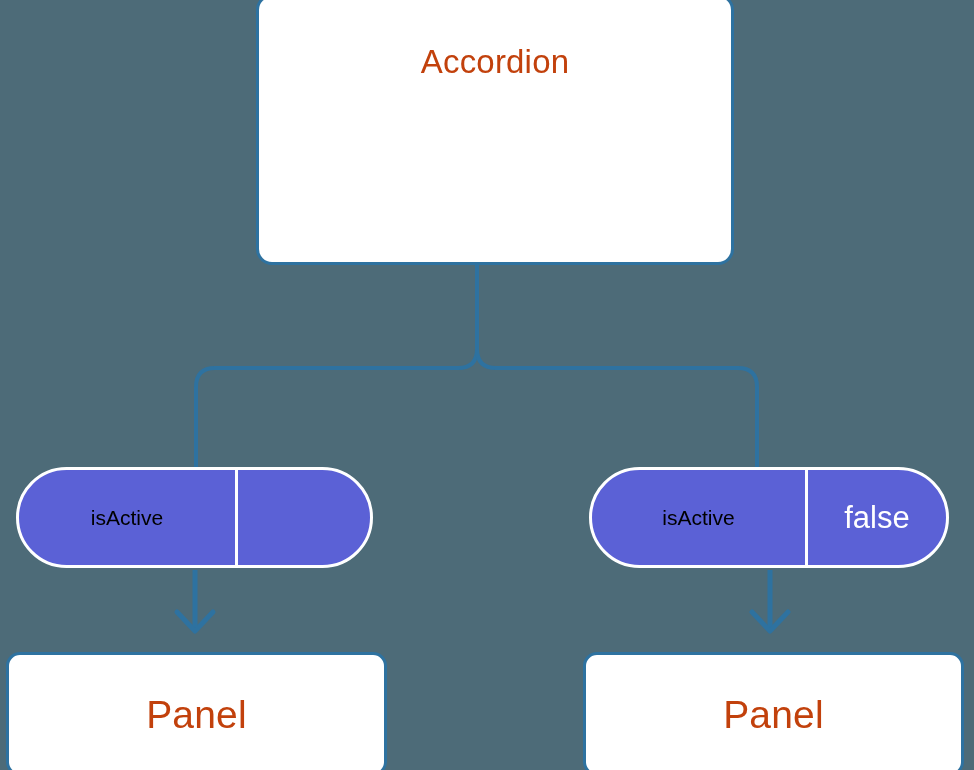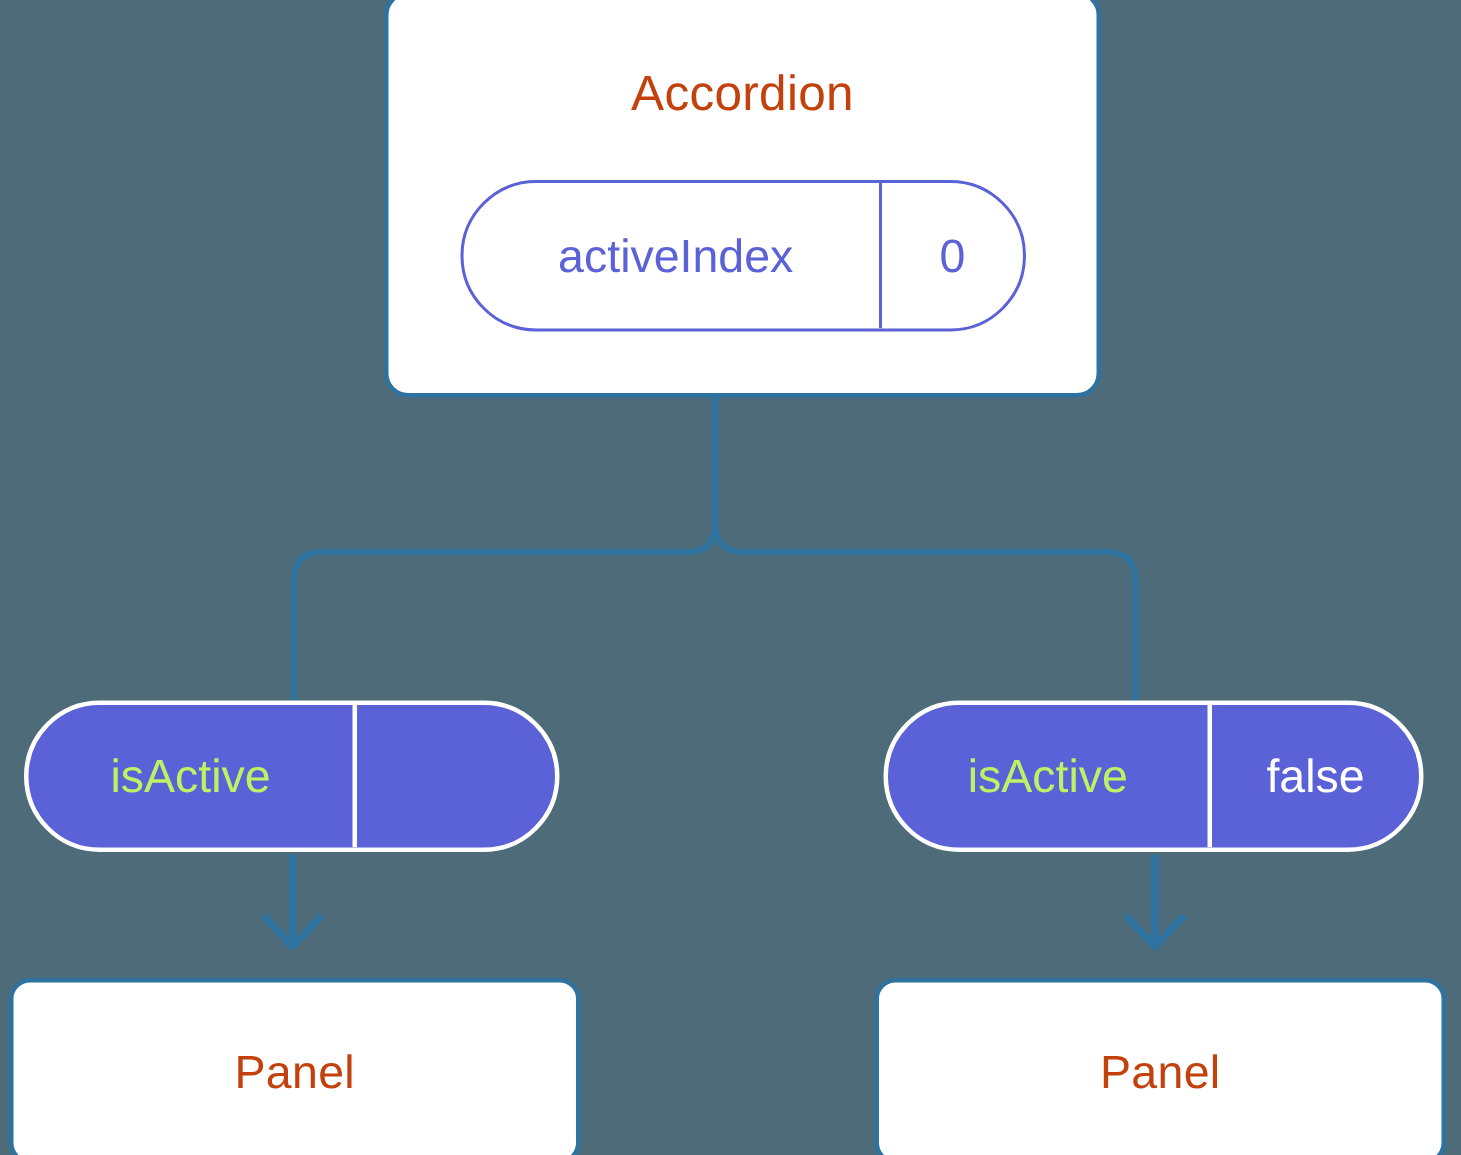--- a/index.html
+++ b/index.html
@@ -102,22 +102,22 @@
     color: #5b61d6;
     font-size: 31px;
   }
 
   
   .pill-solid {
     background: #5b61d6;
     border: 3px solid #ffffff;
   }
   .pill-solid .pill-key {
-    color: #bef264;
-    font-size: 31px;
+    color: #000000;
+    font-size: 21px;
     border-right: 3px solid #ffffff;
   }
   .pill-solid .pill-val {
     color: #ffffff;
     font-size: 31px;
   }
 
   #pill-left {
     left: 16px;
     top: 467px;
@@ -142,21 +142,21 @@
     z-index: 2;
     background: #ffffff;
     border: 3px solid #2e72a0;
     border-radius: 14px;
     box-sizing: border-box;
     display: flex;
     align-items: center;
     justify-content: center;
   }
   .leaf-card .card-title {
-    font-size: 31px;
+    font-size: 39px;
   }
 
   #panel-left {
     left: 6px;
     top: 652px;
     width: 381px;
     height: 124px;
   }
   #panel-right {
     left: 583px;
@@ -194,24 +194,20 @@
     <g>
       <line x1="770" y1="570" x2="770" y2="629" stroke="#2e72a0" stroke-width="5" stroke-linecap="butt"></line>
       <path d="M 752 612 L 770 631 L 788 612" fill="none" stroke="#2e72a0" stroke-width="5" stroke-linecap="round" stroke-linejoin="round"></path>
     </g>
   </svg>
 
   <div id="root-card" class="node-card">
     <div class="card-title">Accordion</div>
   </div>
 
-  <div id="root-pill" class="pill">
-    <span class="pill-key">activeIndex</span>
-    <span class="pill-val">0</span>
-  </div>
 
   <div id="pill-left" class="pill pill-solid">
     <span class="pill-key">isActive</span>
   </div>
 
   <div id="panel-left" class="leaf-card">
     <div class="card-title">Panel</div>
   </div>
 
   <div id="pill-right" class="pill pill-solid">

